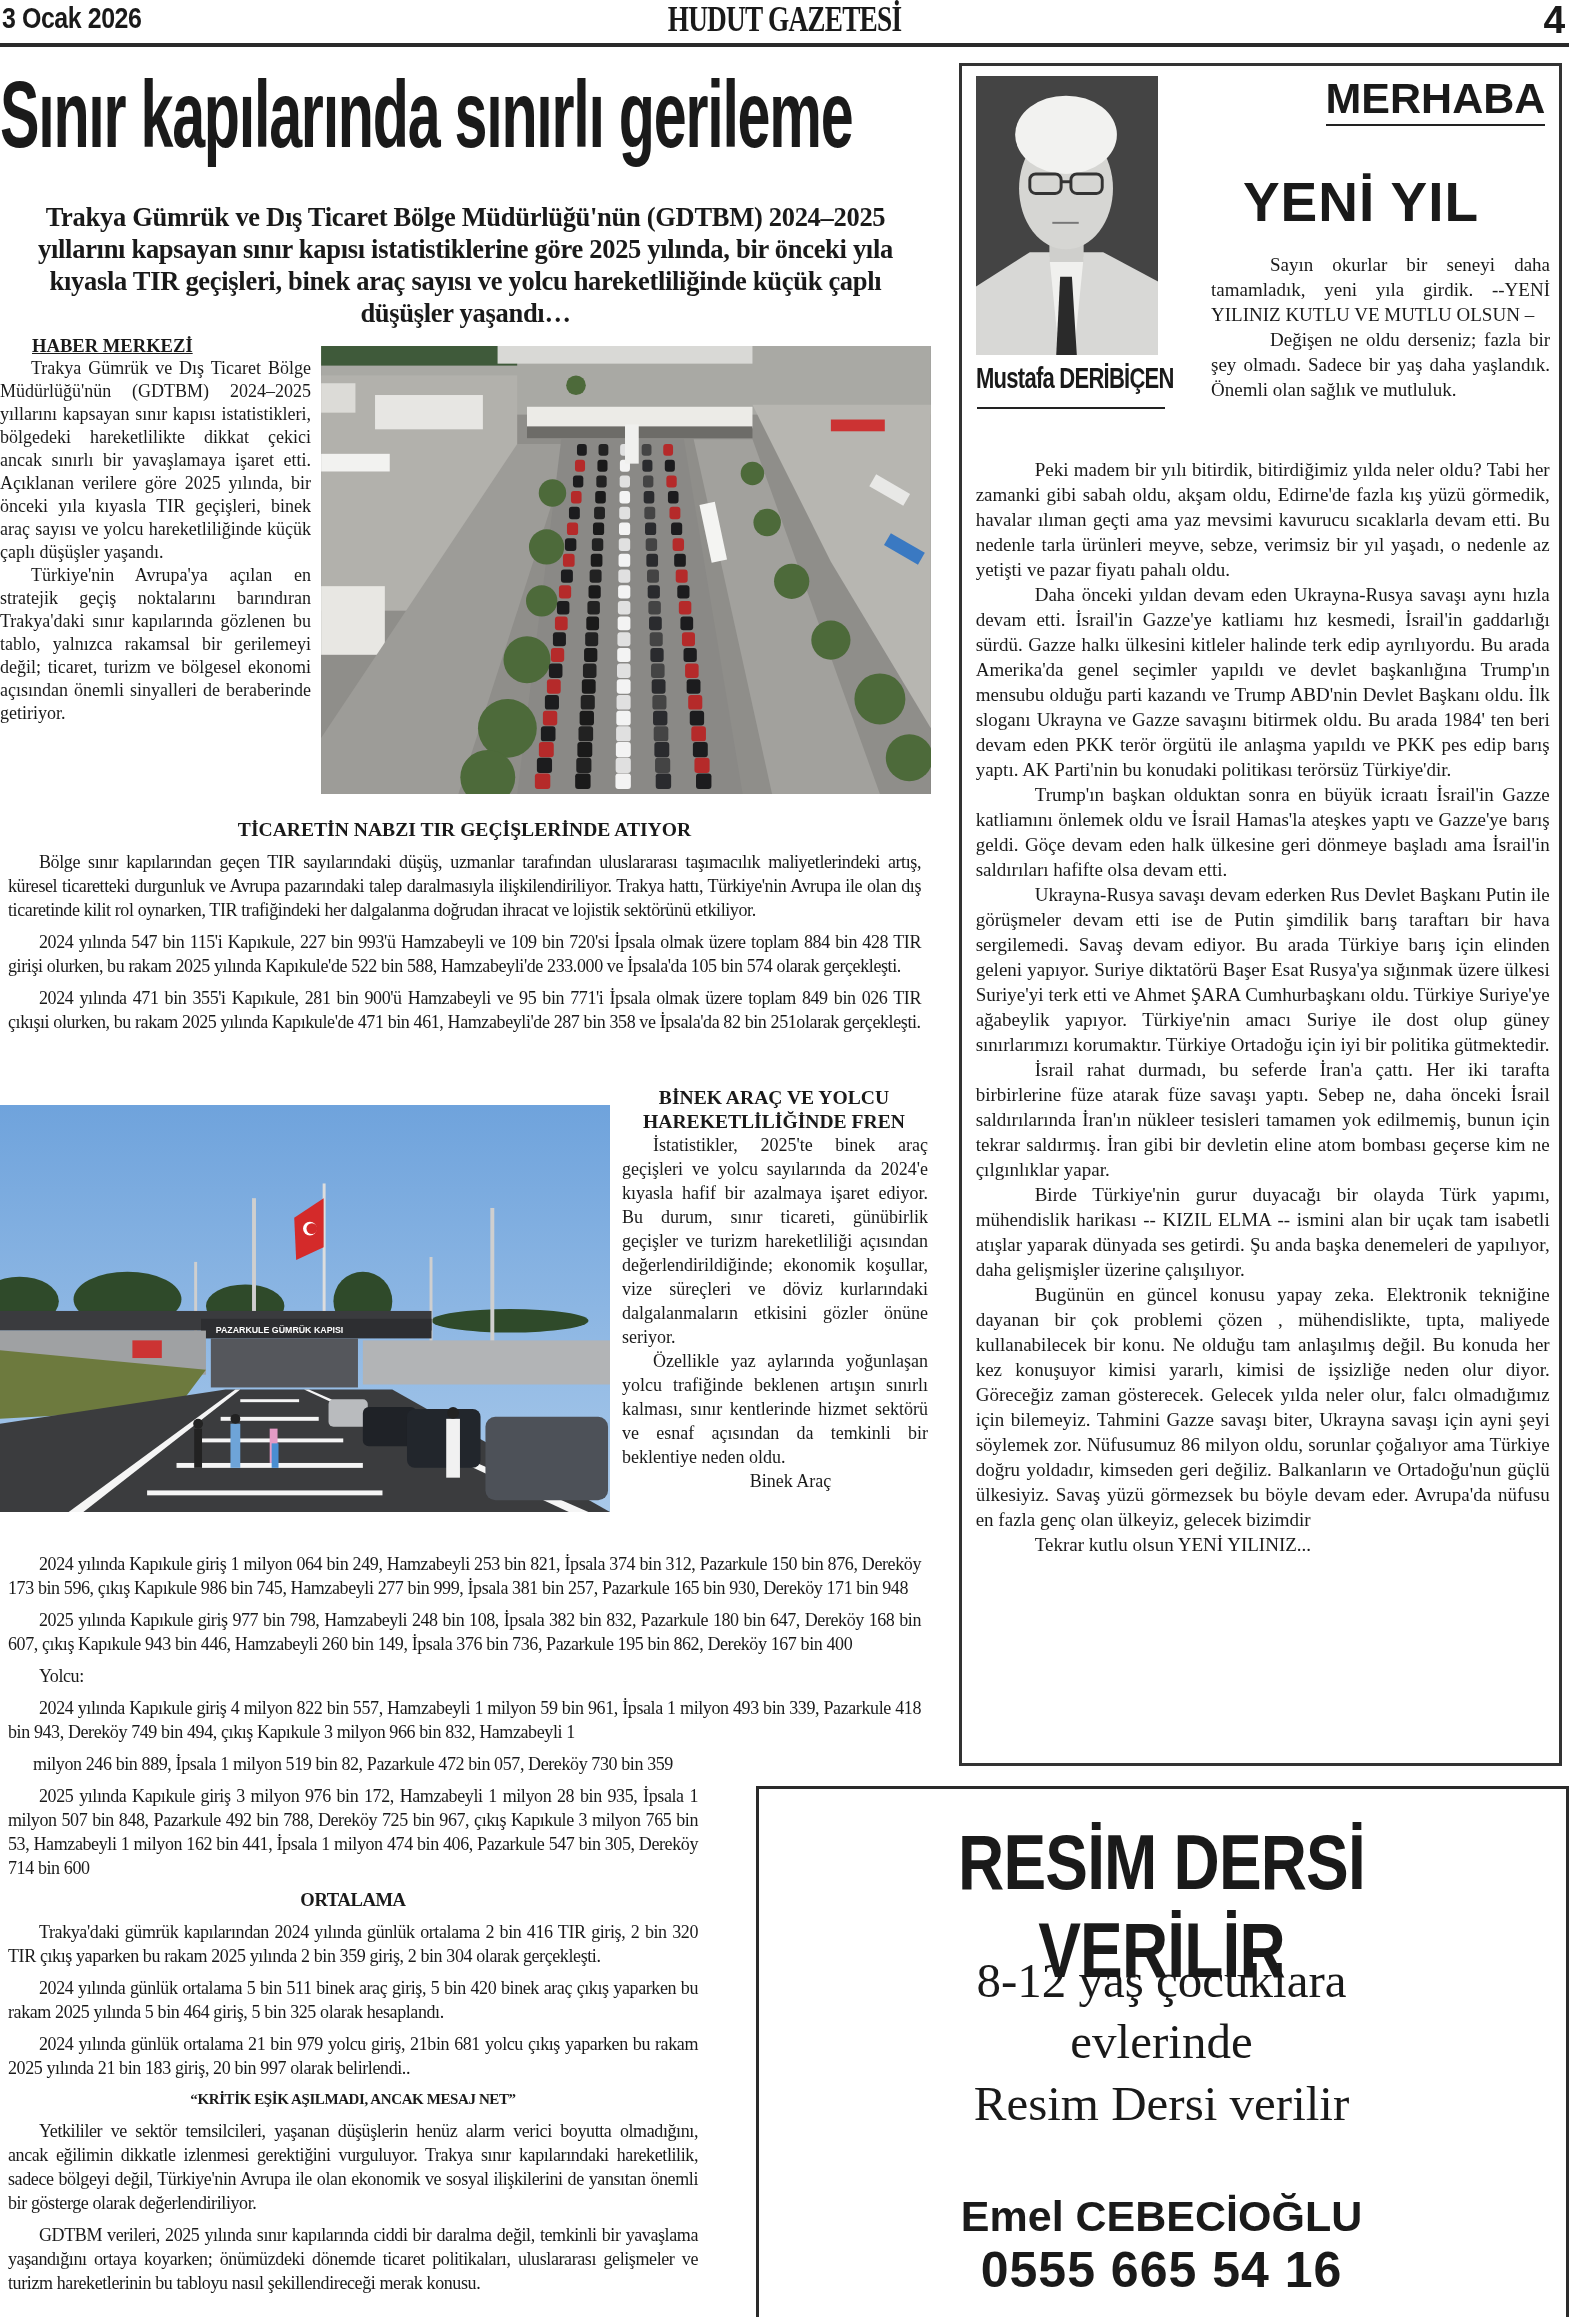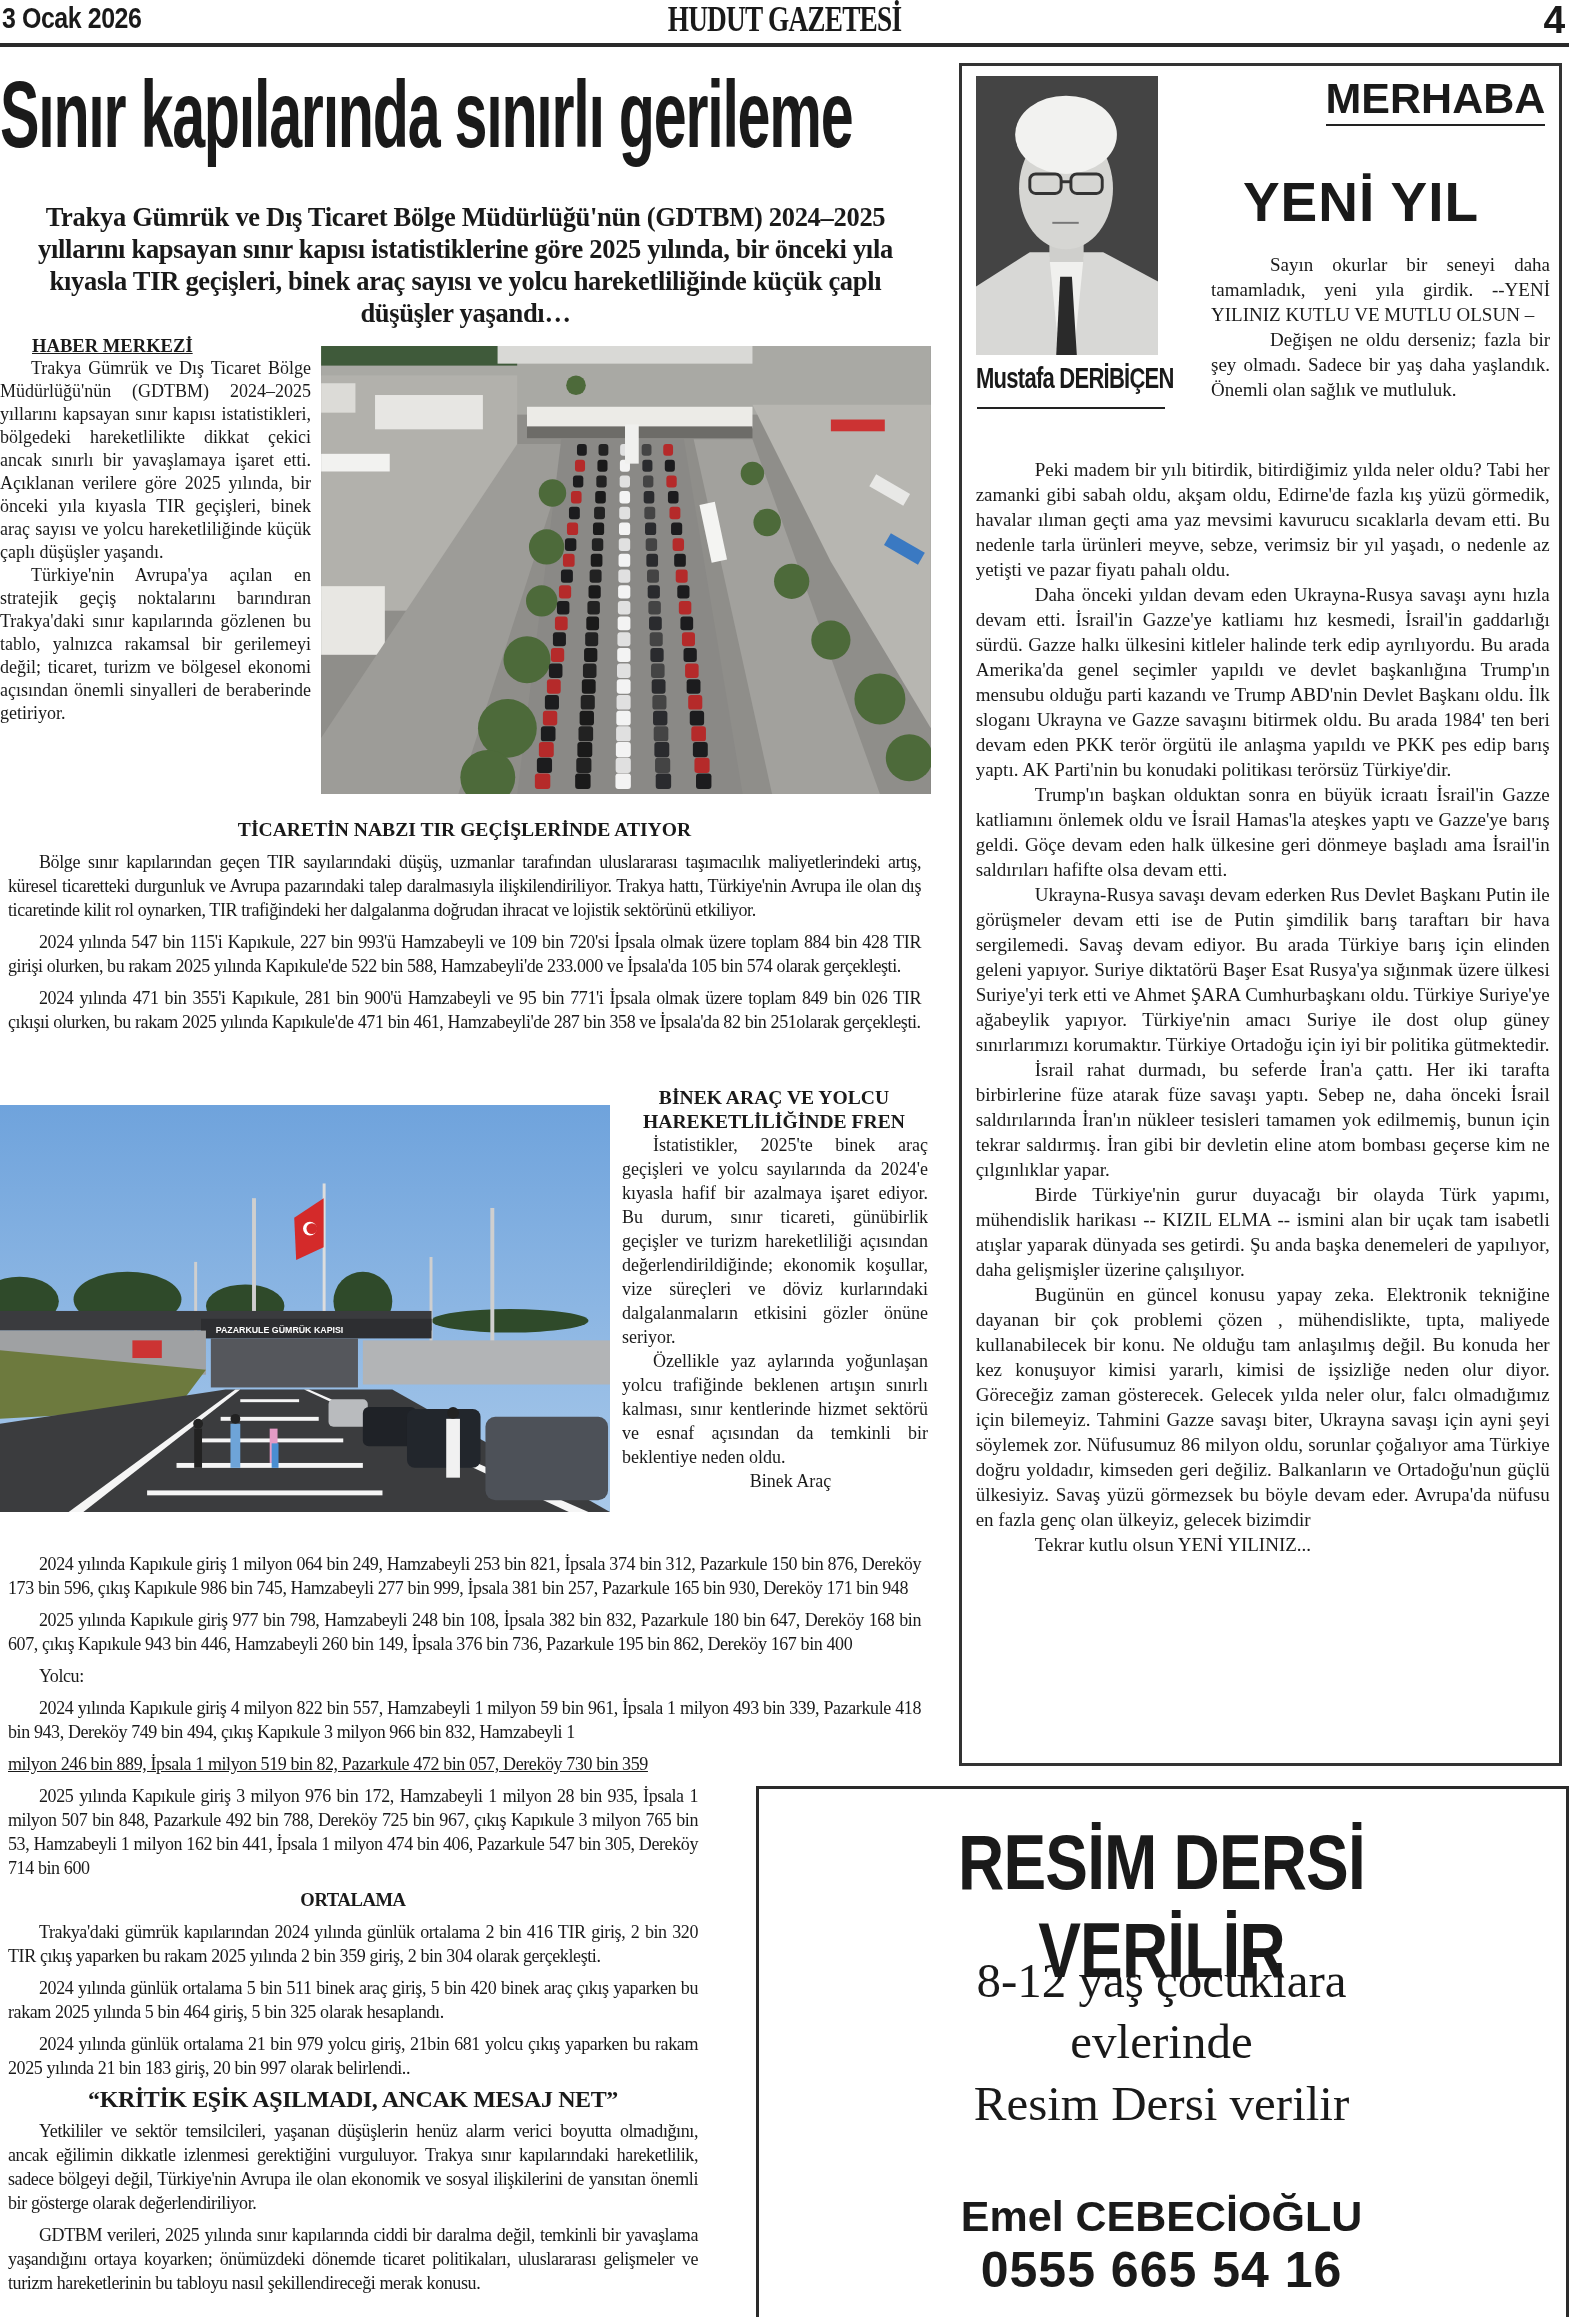--- a/index.html
+++ b/index.html
@@ -329,27 +329,27 @@
     <p>Özellikle yaz aylarında yoğunlaşan yolcu trafiğinde beklenen artışın sınırlı kalması, sınır kentlerinde hizmet sektörü ve esnaf açısından da temkinli bir beklentiye neden oldu.</p>
     <p style="text-align:center;">Binek Araç</p>
   </section>
 
   <section class="sec3 wide-text">
     <p>2024 yılında Kapıkule giriş 1 milyon 064 bin 249, Hamzabeyli 253 bin 821, İpsala 374 bin 312, Pazarkule 150 bin 876, Dereköy 173 bin 596, çıkış Kapıkule 986 bin 745, Hamzabeyli 277 bin 999, İpsala 381 bin 257, Pazarkule 165 bin 930, Dereköy 171 bin 948</p>
     <p>2025 yılında Kapıkule giriş 977 bin  798, Hamzabeyli 248 bin 108, İpsala 382 bin 832, Pazarkule 180 bin 647, Dereköy 168 bin 607, çıkış Kapıkule 943 bin 446, Hamzabeyli 260 bin 149, İpsala 376 bin 736, Pazarkule 195 bin 862, Dereköy 167 bin 400</p>
     <p>Yolcu:</p>
     <p>2024 yılında Kapıkule giriş 4 milyon 822 bin 557, Hamzabeyli 1 milyon 59 bin 961, İpsala 1 milyon 493 bin 339, Pazarkule 418 bin 943, Dereköy 749 bin 494, çıkış Kapıkule 3 milyon 966 bin 832, Hamzabeyli 1</p>
     <div class="narrow">
-      <p style="text-indent:0;text-align:left;text-decoration:underline;">milyon 246 bin 889, İpsala 1 milyon 519 bin 82, Pazarkule 472 bin 057, Dereköy 730 bin 359</p>
+      <p style="text-indent:0;text-align:center;">milyon 246 bin 889, İpsala 1 milyon 519 bin 82, Pazarkule 472 bin 057, Dereköy 730 bin 359</p>
       <p>2025 yılında Kapıkule giriş 3 milyon 976 bin 172, Hamzabeyli 1 milyon 28 bin 935, İpsala 1 milyon 507 bin 848, Pazarkule 492 bin 788, Dereköy 725 bin 967, çıkış Kapıkule 3 milyon 765 bin 53, Hamzabeyli 1 milyon 162 bin 441, İpsala 1 milyon 474 bin 406, Pazarkule 547 bin 305, Dereköy 714 bin 600</p>
       <div class="subhead" style="font-size:18.6px;">ORTALAMA</div>
       <p>Trakya'daki gümrük kapılarından 2024 yılında günlük ortalama 2 bin 416 TIR giriş, 2 bin 320 TIR çıkış yaparken bu rakam 2025 yılında 2 bin 359 giriş, 2 bin 304 olarak gerçekleşti.</p>
       <p>2024 yılında günlük ortalama 5 bin 511 binek araç giriş, 5 bin 420 binek araç çıkış yaparken bu rakam 2025 yılında 5 bin 464 giriş, 5 bin 325 olarak hesaplandı.</p>
       <p>2024 yılında günlük ortalama 21 bin 979 yolcu giriş, 21bin 681 yolcu çıkış yaparken bu rakam 2025 yılında 21 bin 183 giriş, 20 bin 997 olarak belirlendi..</p>
-      <div class="subhead" style="font-size:24px;">“KRİTİK EŞİK AŞILMADI, ANCAK MESAJ NET”</div>
+      <div class="subhead" style="font-size:15px;">“KRİTİK EŞİK AŞILMADI, ANCAK MESAJ NET”</div>
       <p>Yetkililer ve sektör temsilcileri, yaşanan düşüşlerin henüz alarm verici boyutta olmadığını, ancak eğilimin dikkatle izlenmesi gerektiğini vurguluyor. Trakya sınır kapılarındaki hareketlilik, sadece bölgeyi değil, Türkiye'nin Avrupa ile olan ekonomik ve sosyal ilişkilerini de yansıtan önemli bir gösterge olarak değerlendiriliyor.</p>
       <p>GDTBM verileri, 2025 yılında sınır kapılarında ciddi bir daralma değil, temkinli bir yavaşlama yaşandığını ortaya koyarken; önümüzdeki dönemde ticaret politikaları, uluslararası gelişmeler ve turizm hareketlerinin bu tabloyu nasıl şekillendireceği merak konusu.</p>
     </div>
   </section>
 </article>
 
 <aside class="column-box">
   <figure class="portrait" style="margin:0;">
     <svg width="182" height="279" viewBox="0 0 186 285">
       <rect width="186" height="285" fill="#3a3a3a"></rect>

